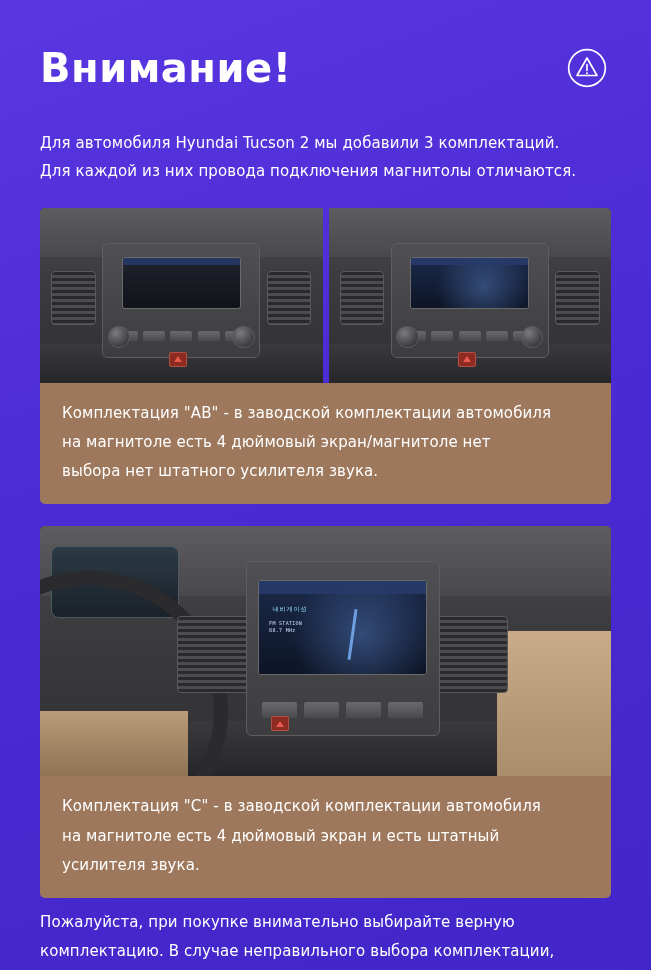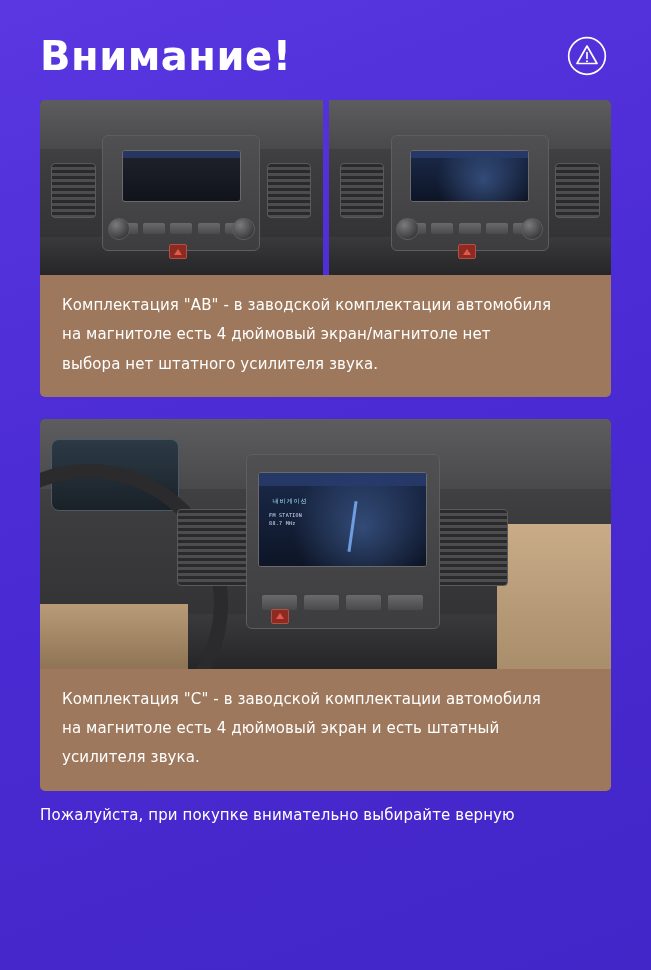--- a/index.html
+++ b/index.html
@@ -12,21 +12,21 @@
     background: #4d2fd6;
     font-family: "DejaVu Sans", sans-serif;
     overflow: hidden;
   }
   .page {
     position: relative;
     width: 651px;
     height: 970px;
     background: linear-gradient(160deg, #5a37e0 0%, #4b2bd4 45%, #4226c8 100%);
     box-sizing: border-box;
-    padding: 0 40px;
+    padding: 12px 40px;
   }
   .header {
     display: flex;
     align-items: center;
     justify-content: space-between;
     padding-top: 34px;
   }
   .title {
     font-size: 40px;
     font-weight: bold;
@@ -282,20 +282,24 @@
     <span class="warn-icon">
       <svg viewBox="0 0 48 48" width="40" height="40" aria-hidden="true">
         <circle cx="24" cy="24" r="22" fill="none" stroke="#ffffff" stroke-width="2"></circle>
         <path d="M24 12 L36 33 L12 33 Z" fill="none" stroke="#ffffff" stroke-width="2" stroke-linejoin="round"></path>
         <line x1="24" y1="20" x2="24" y2="27" stroke="#ffffff" stroke-width="2" stroke-linecap="round"></line>
         <circle cx="24" cy="30.2" r="1.2" fill="#ffffff"></circle>
       </svg>
     </span>
   </div>
 
+  <div class="intro">
+    <p>Для автомобиля Hyundai Tucson 2 мы добавили 3 комплектаций.</p>
+    <p>Для каждой из них провода подключения магнитолы отличаются.</p>
+  </div>
 
   <div class="block">
     <div class="photo-row">
 
       <div class="photo dual">
         <div class="dash">
           <div class="topband"></div>
           <div class="lowband"></div>
           <div class="vent left"></div>
           <div class="vent right"></div>
@@ -387,16 +391,17 @@
     </div>
     <div class="caption">
       <p>Комплектация "C" - в заводской комплектации автомобиля</p>
       <p>на  магнитоле  есть  4 дюймовый  экран и  есть  штатный</p>
       <p>усилителя звука.</p>
     </div>
   </div>
 
   <div class="footer">
     <p class="f1">Пожалуйста,  при  покупке  внимательно  выбирайте  верную</p>
+    <p class="f1">комплектацию. В случае неправильного выбора комплектации,</p>
 
   </div>
 
 </div>
 
 </body></html>

